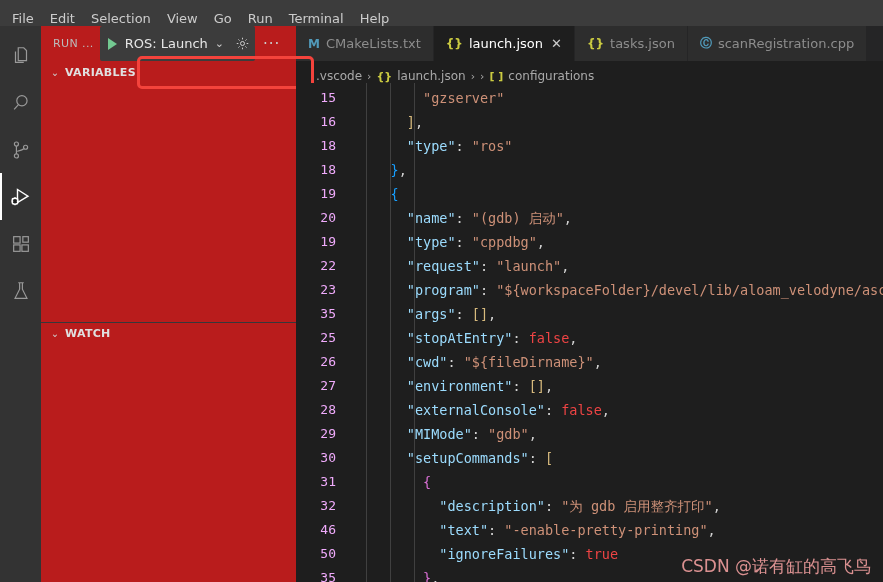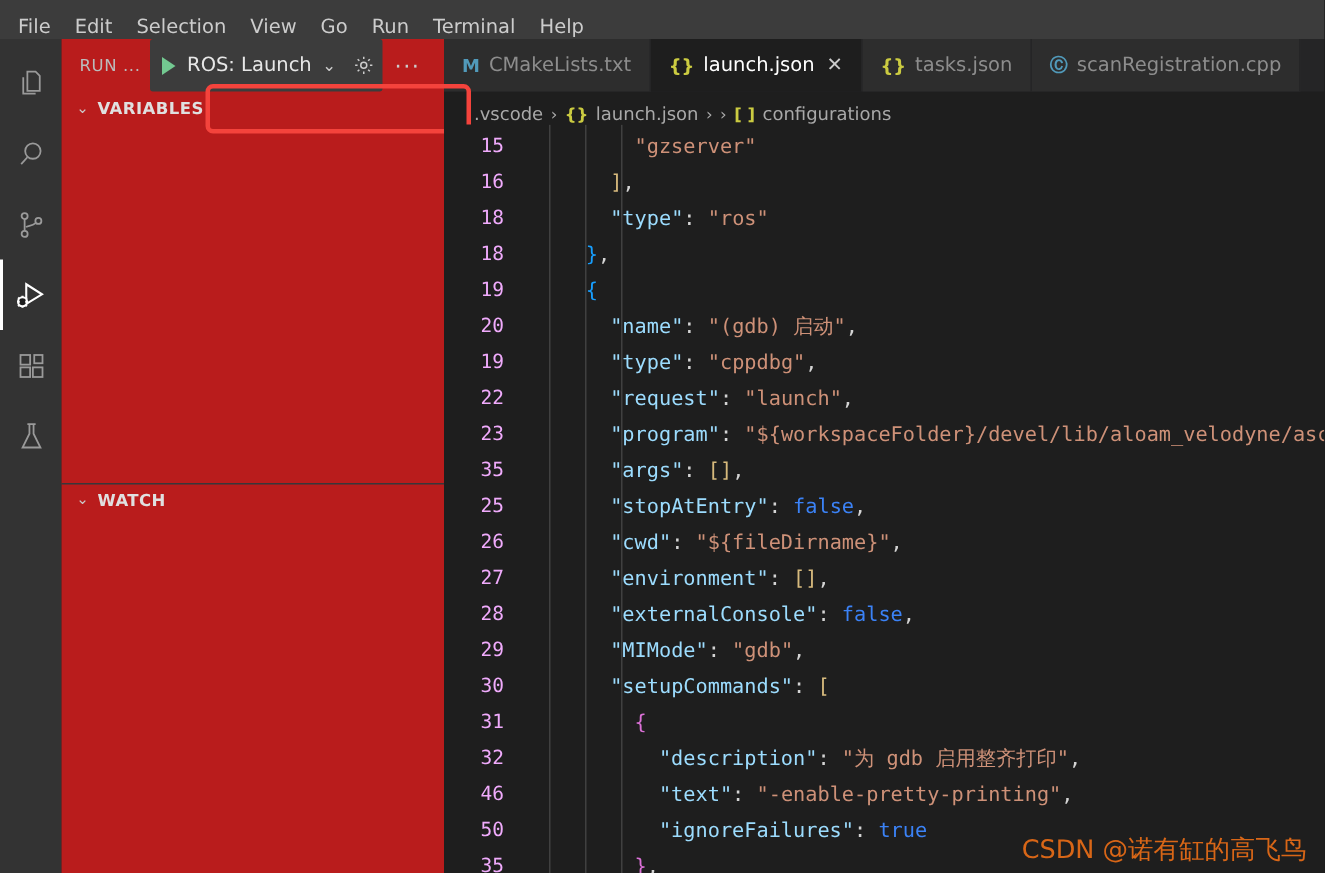--- a/index.html
+++ b/index.html
@@ -146,34 +146,34 @@
   .codelines {
     flex: 1 1 auto; padding-top: 3px; position: relative; overflow: hidden;
   }
   .cl {
     height: 24px; line-height: 24px;
     font-family: "DejaVu Sans Mono", "Liberation Mono", monospace;
     font-size: 13.5px; white-space: pre; color: #d4d4d4;
   }
   .tk-key { color: #9cdcfe; }
   .tk-str { color: #ce9178; }
-  .tk-bool { color: #3b82f6; }
+  .tk-bool { color: #ef4444; }
   .tk-brack { color: #d7ba7d; }
   .tk-brace-b { color: #179fff; }
   .tk-brace-p { color: #da70d6; }
   .tk-punc { color: #d4d4d4; }
 
   
   .guide {
     position: absolute; top: 0; bottom: 0; width: 1px; background: #404040;
   }
 
   .watermark {
     position: absolute; right: 12px; bottom: 4px;
-    color: #f97316; font-size: 17px; opacity: .85;
+    color: #fca5a5; font-size: 17px; opacity: .85;
     font-family: "DejaVu Sans", "Liberation Sans", sans-serif;
     white-space: nowrap;
     margin-left: 48px;
   }
 </style>
 </head>
 <body>
 
 <div class="app">
 

